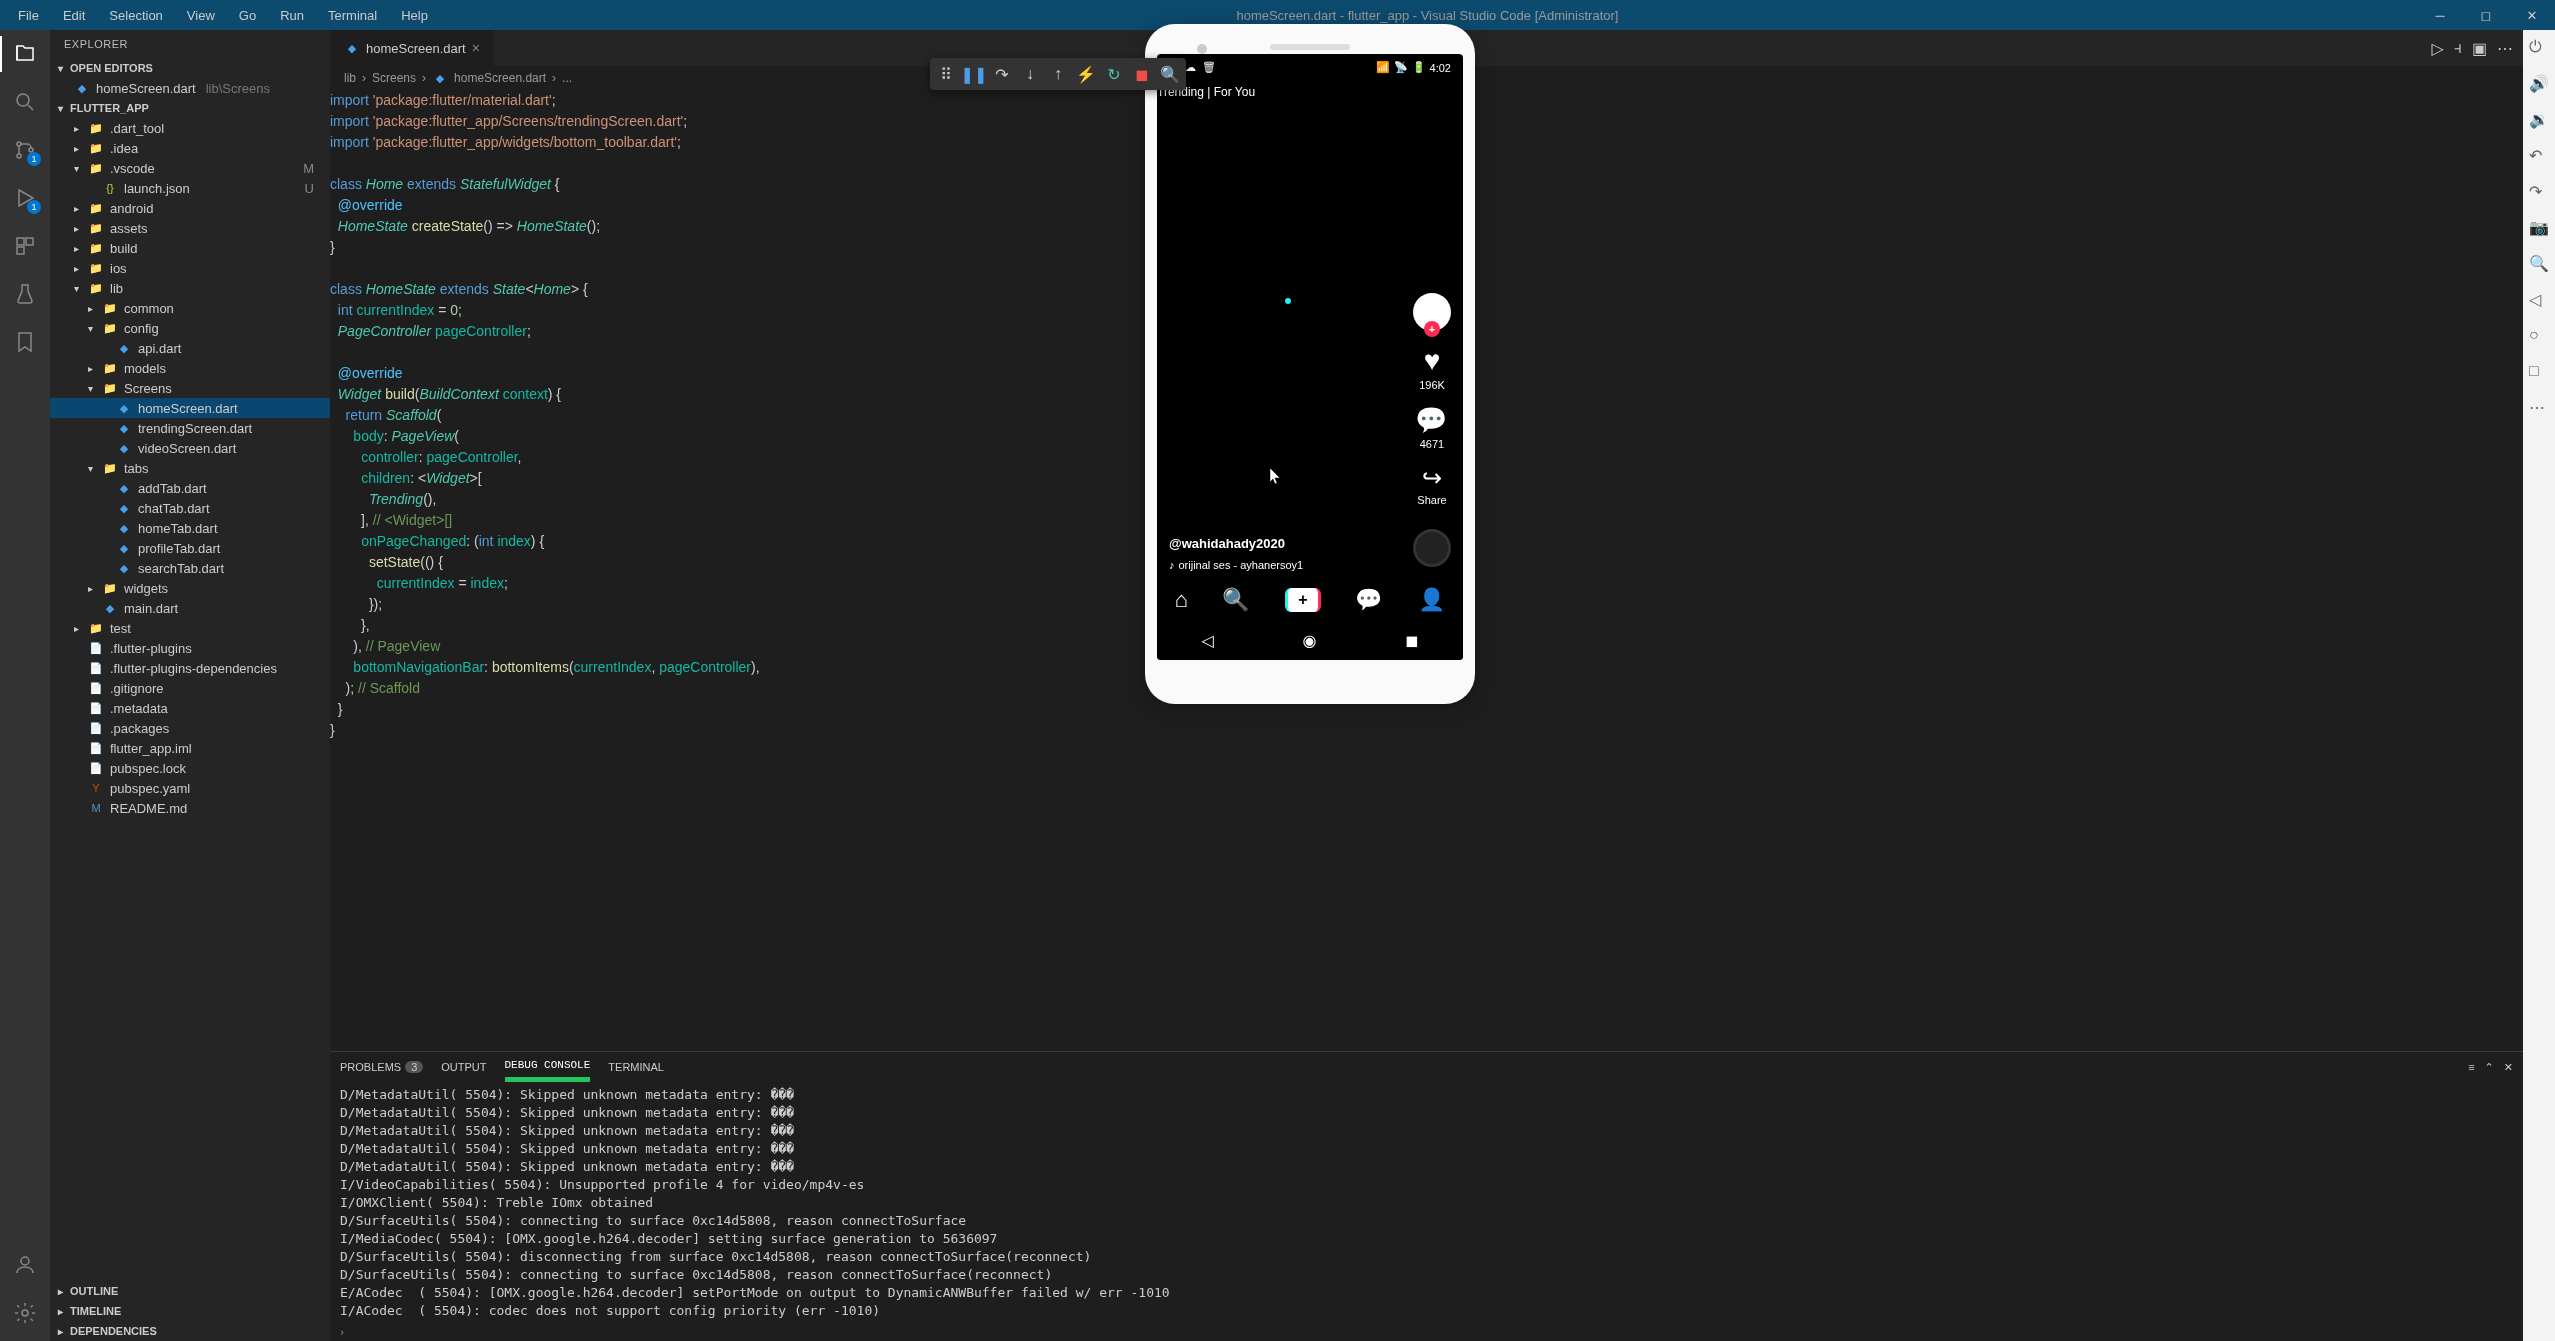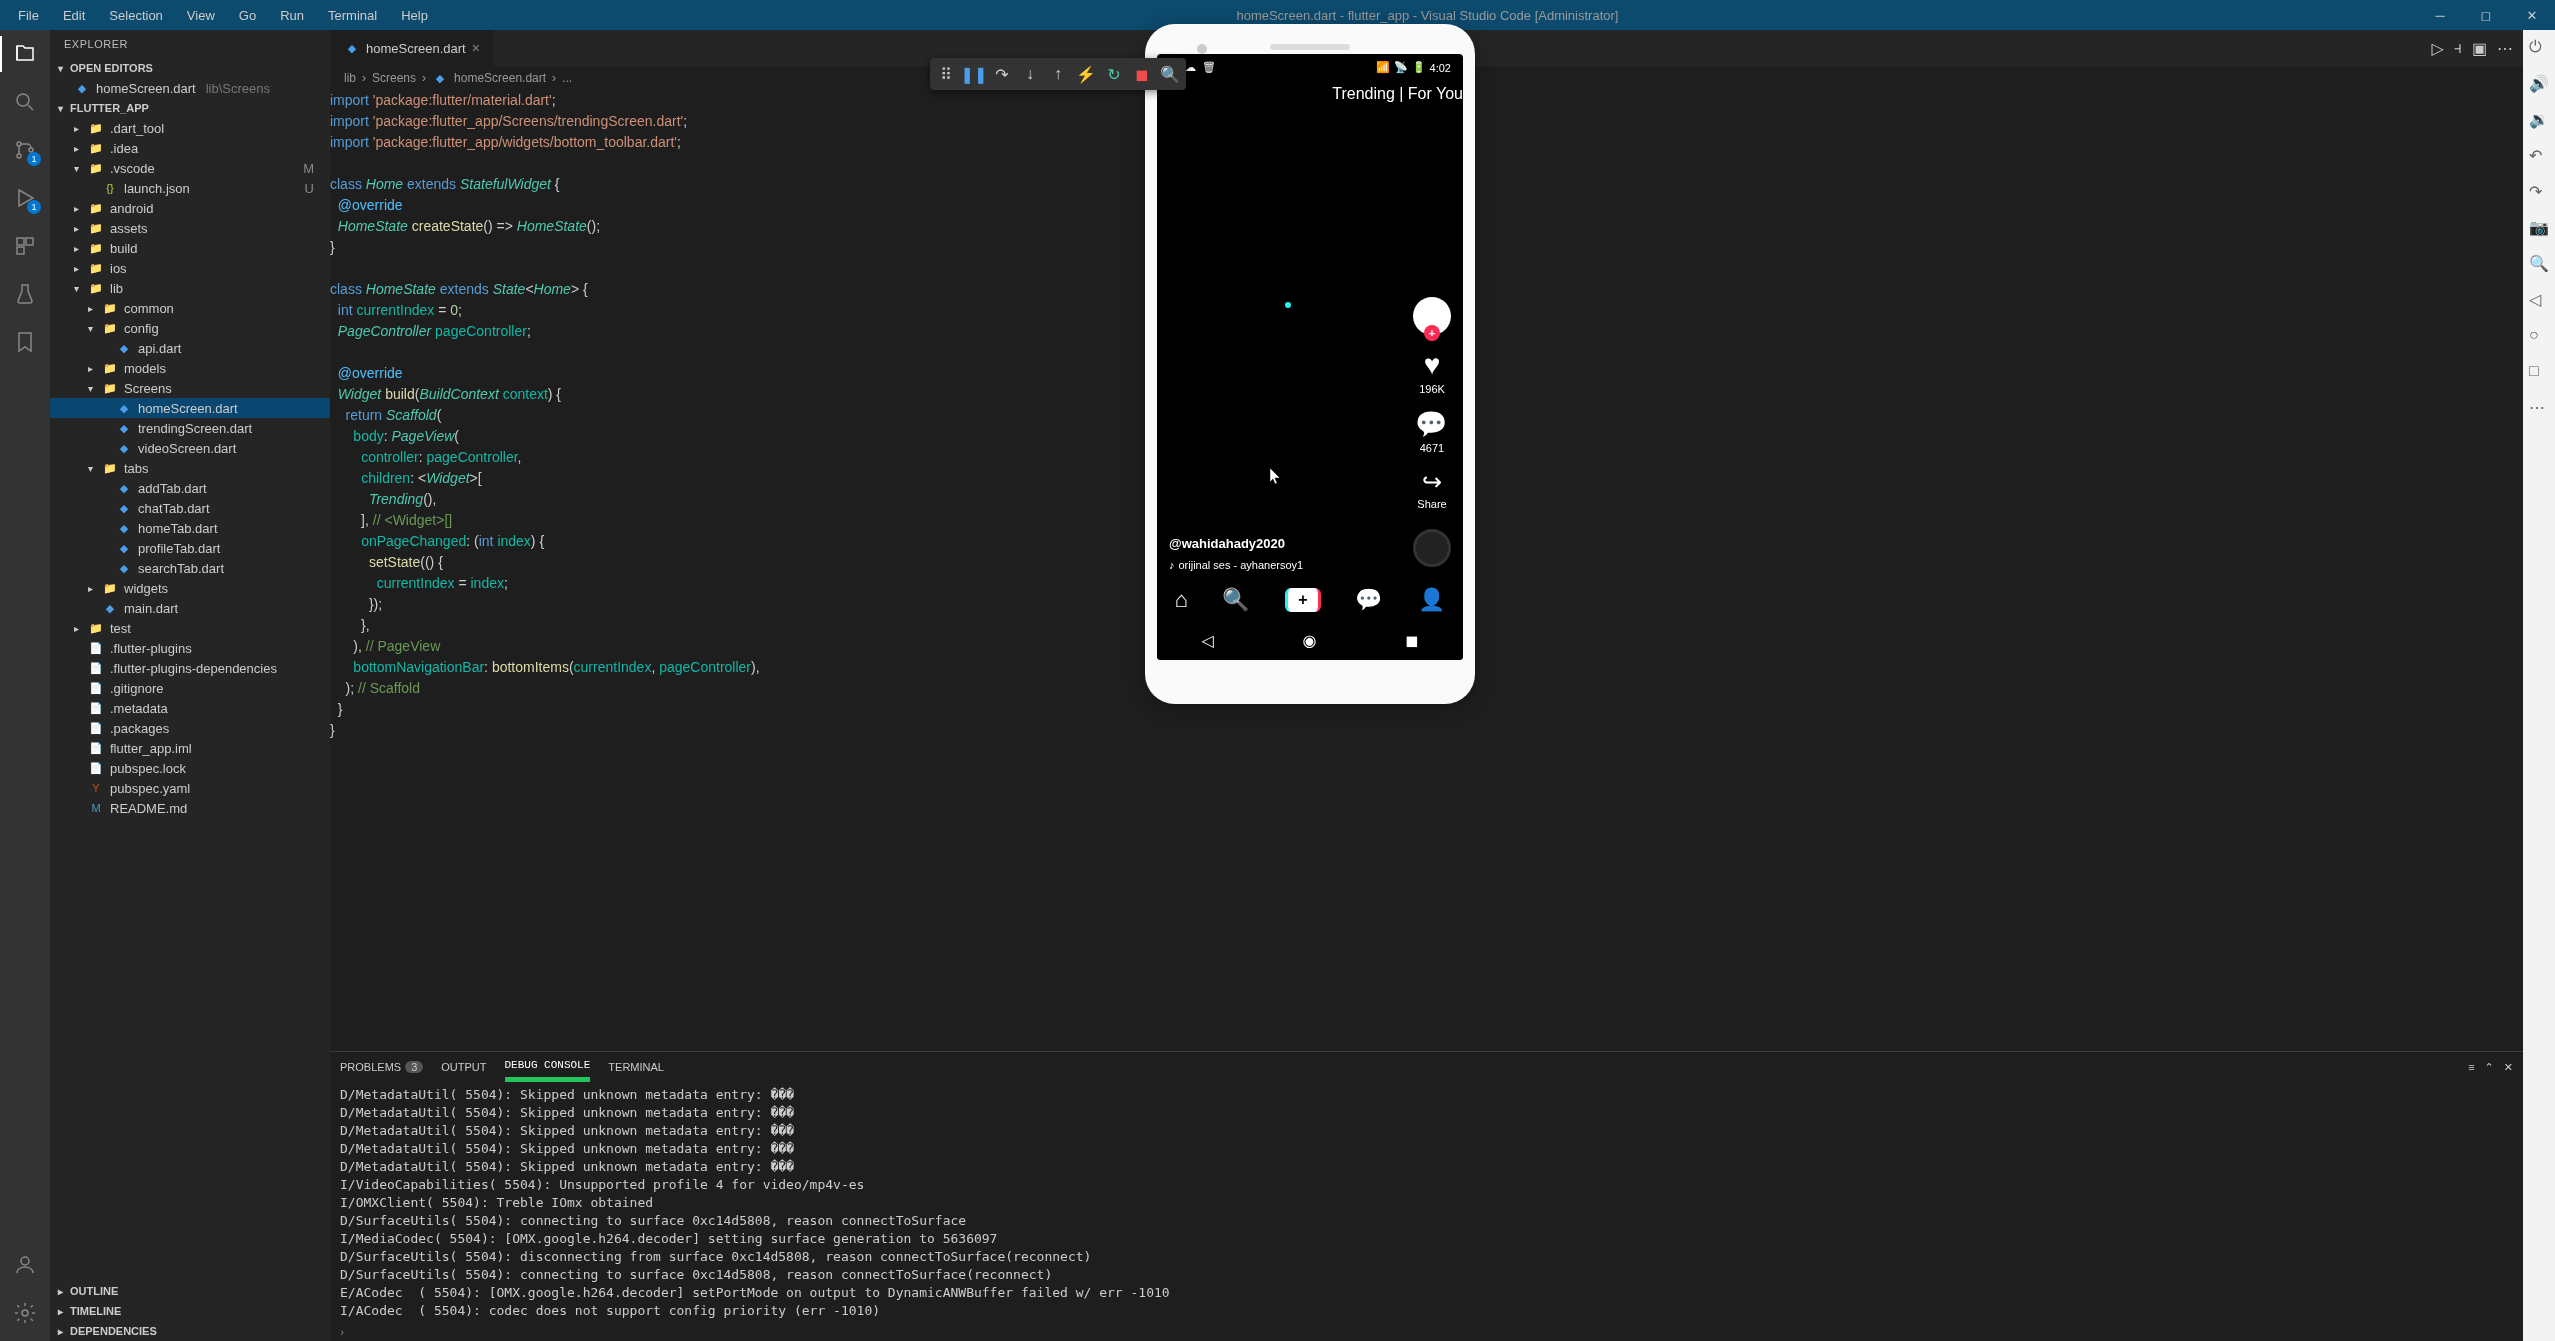--- a/index.html
+++ b/index.html
@@ -56,21 +56,21 @@
 .panel-actions{margin-left:auto;display:flex;gap:10px;}
 .panel-content{flex:1;overflow:auto;font-family:'Consolas',monospace;font-size:13px;line-height:18px;padding:4px 10px;color:#ccc;white-space:pre;}
 .right-sidebar{width:32px;background:#f3f3f3;display:flex;flex-direction:column;align-items:center;padding-top:8px;gap:16px;}
 .right-sidebar .ric{width:20px;height:20px;color:#616161;}
 .phone-wrap{position:absolute;left:1145px;top:24px;width:330px;height:680px;}
 .phone{width:100%;height:100%;background:#fafafa;border-radius:30px;padding:12px;box-shadow:0 4px 20px rgba(0,0,0,0.3);}
 .phone-screen{width:100%;height:calc(100% - 50px);background:#000;border-radius:4px;position:relative;color:#fff;display:flex;flex-direction:column;overflow:hidden;}
 .phone-speaker{width:80px;height:6px;background:#ddd;border-radius:3px;margin:8px auto 4px;}
 .phone-cam{width:10px;height:10px;background:#ccc;border-radius:50%;position:absolute;top:20px;left:52px;}
 .status-row{display:flex;justify-content:space-between;padding:7px 12px;font-size:11px;align-items:center;}
-.app-title{text-align:right;font-size:16px;font-weight:500;padding:4px 0;}
+.app-title{text-align:left;font-size:12px;font-weight:500;padding:4px 0;}
 .tiktok-content{flex:1;position:relative;}
 .right-actions{position:absolute;right:12px;top:190px;display:flex;flex-direction:column;align-items:center;gap:14px;}
 .action-item{display:flex;flex-direction:column;align-items:center;gap:2px;}
 .avatar{width:38px;height:38px;background:#fff;border-radius:50%;position:relative;}
 .avatar-plus{position:absolute;bottom:-6px;left:50%;transform:translateX(-50%);width:16px;height:16px;background:#fe2c55;border-radius:50%;display:flex;align-items:center;justify-content:center;font-size:11px;font-weight:bold;}
 .heart{font-size:28px;}
 .action-count{font-size:11px;}
 .bottom-info{position:absolute;bottom:8px;left:12px;font-size:13px;}
 .music{font-size:11px;margin-top:8px;display:flex;align-items:center;gap:4px;}
 .disc{position:absolute;bottom:12px;right:12px;width:38px;height:38px;background:#222;border:3px solid #333;border-radius:50%;}

